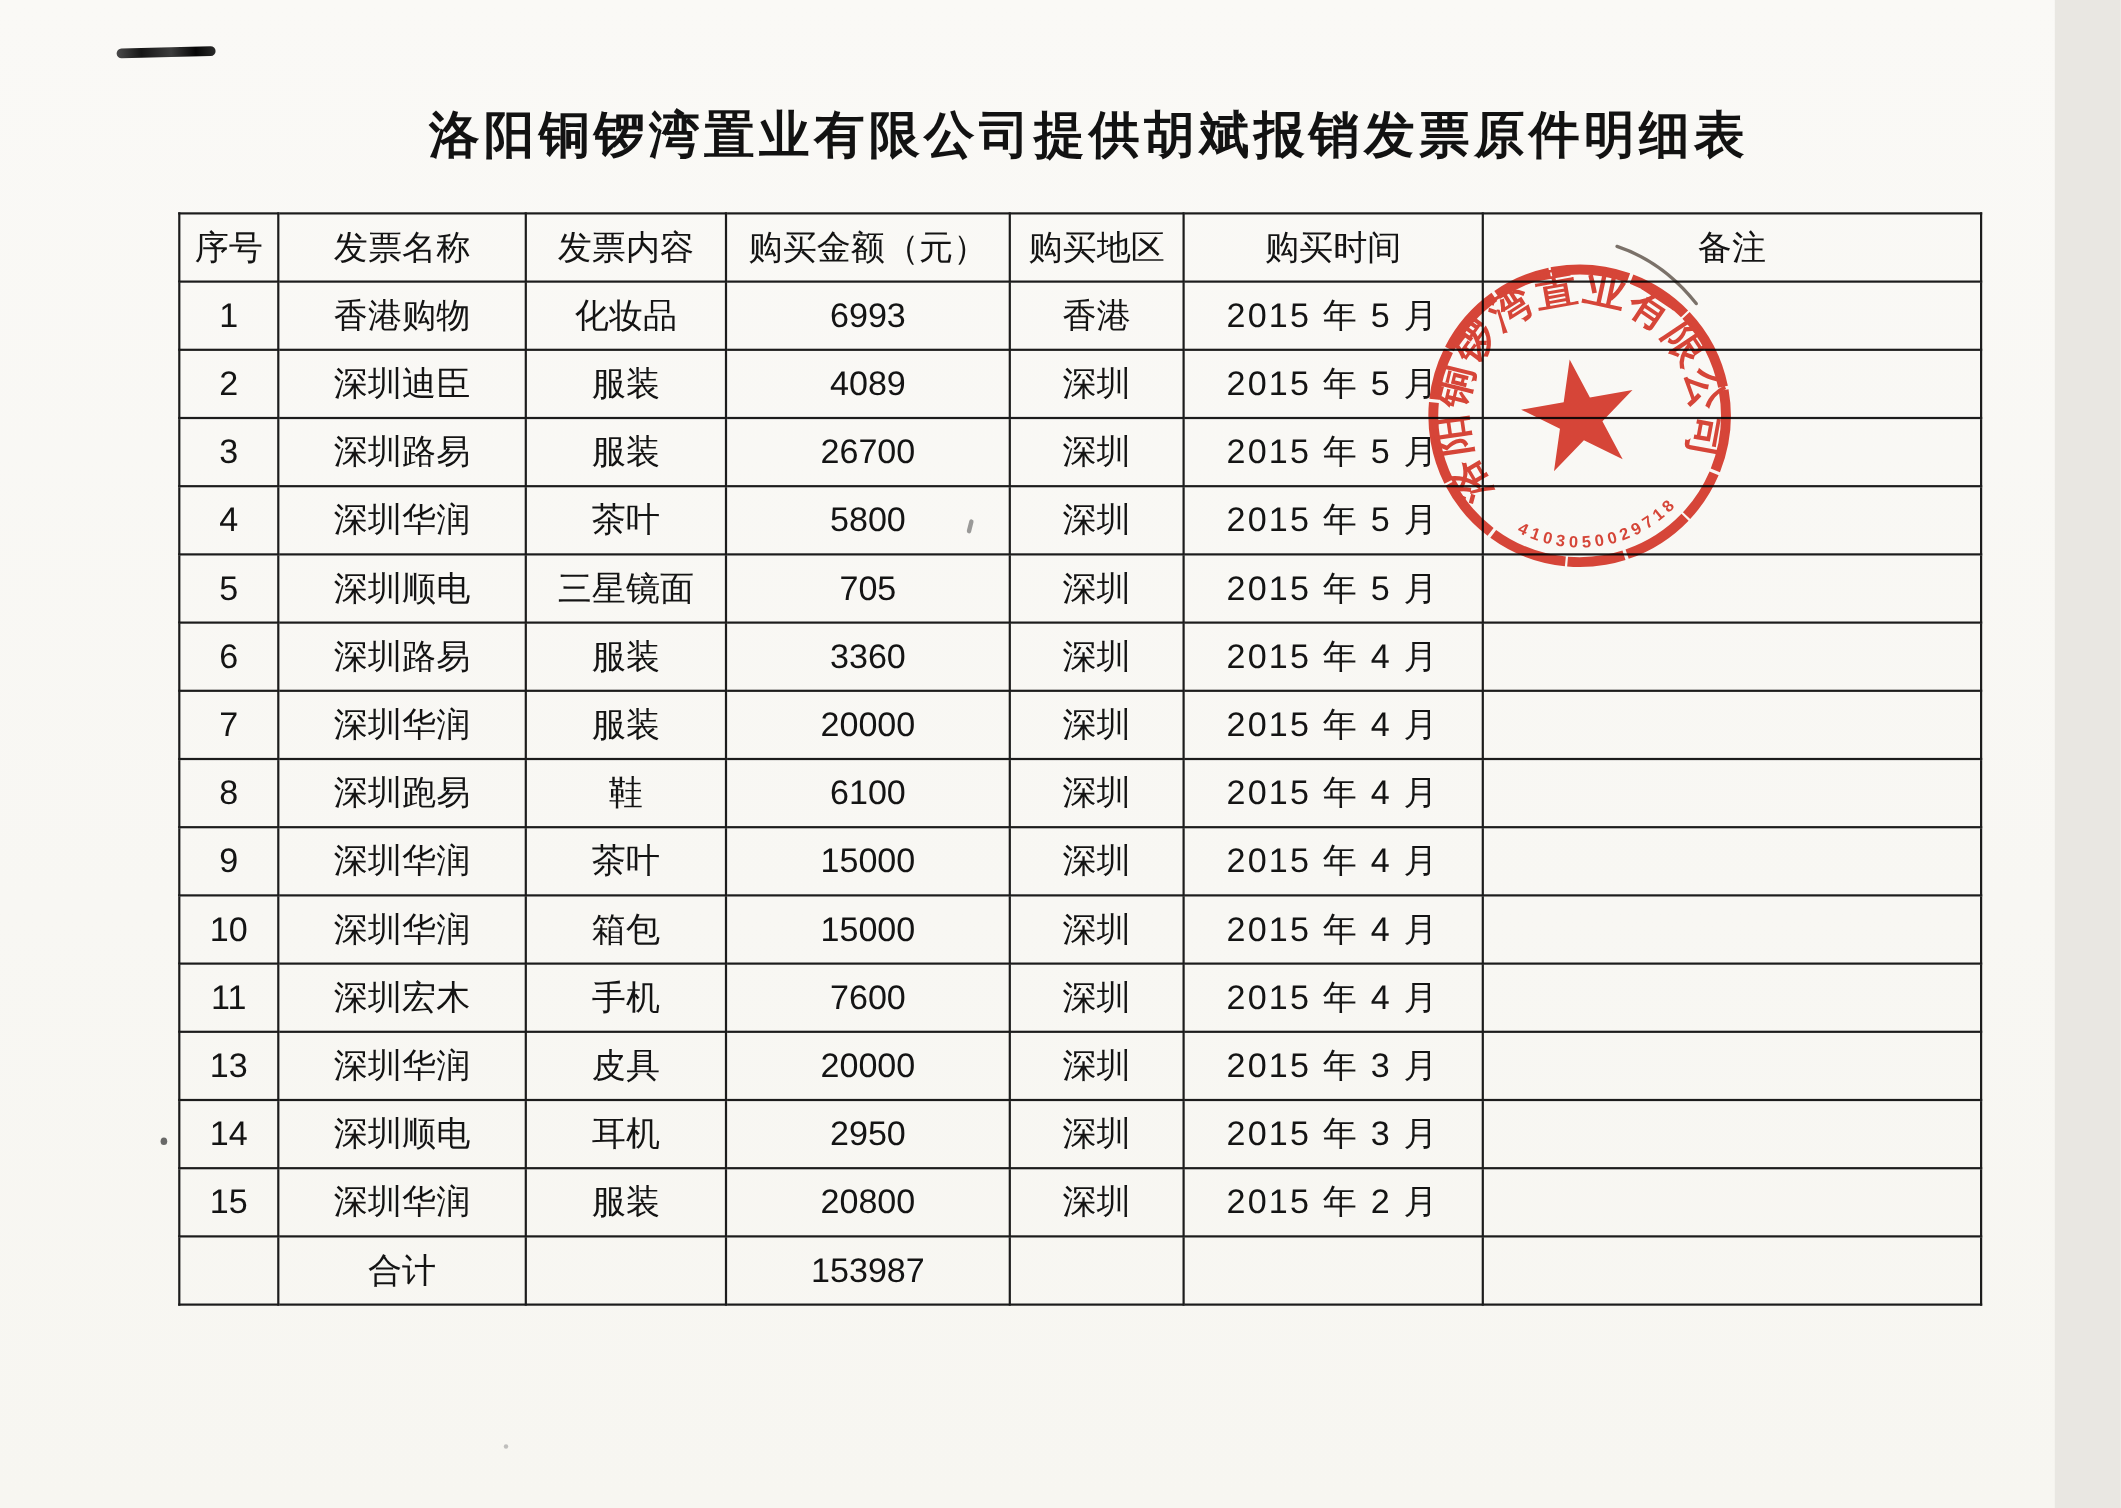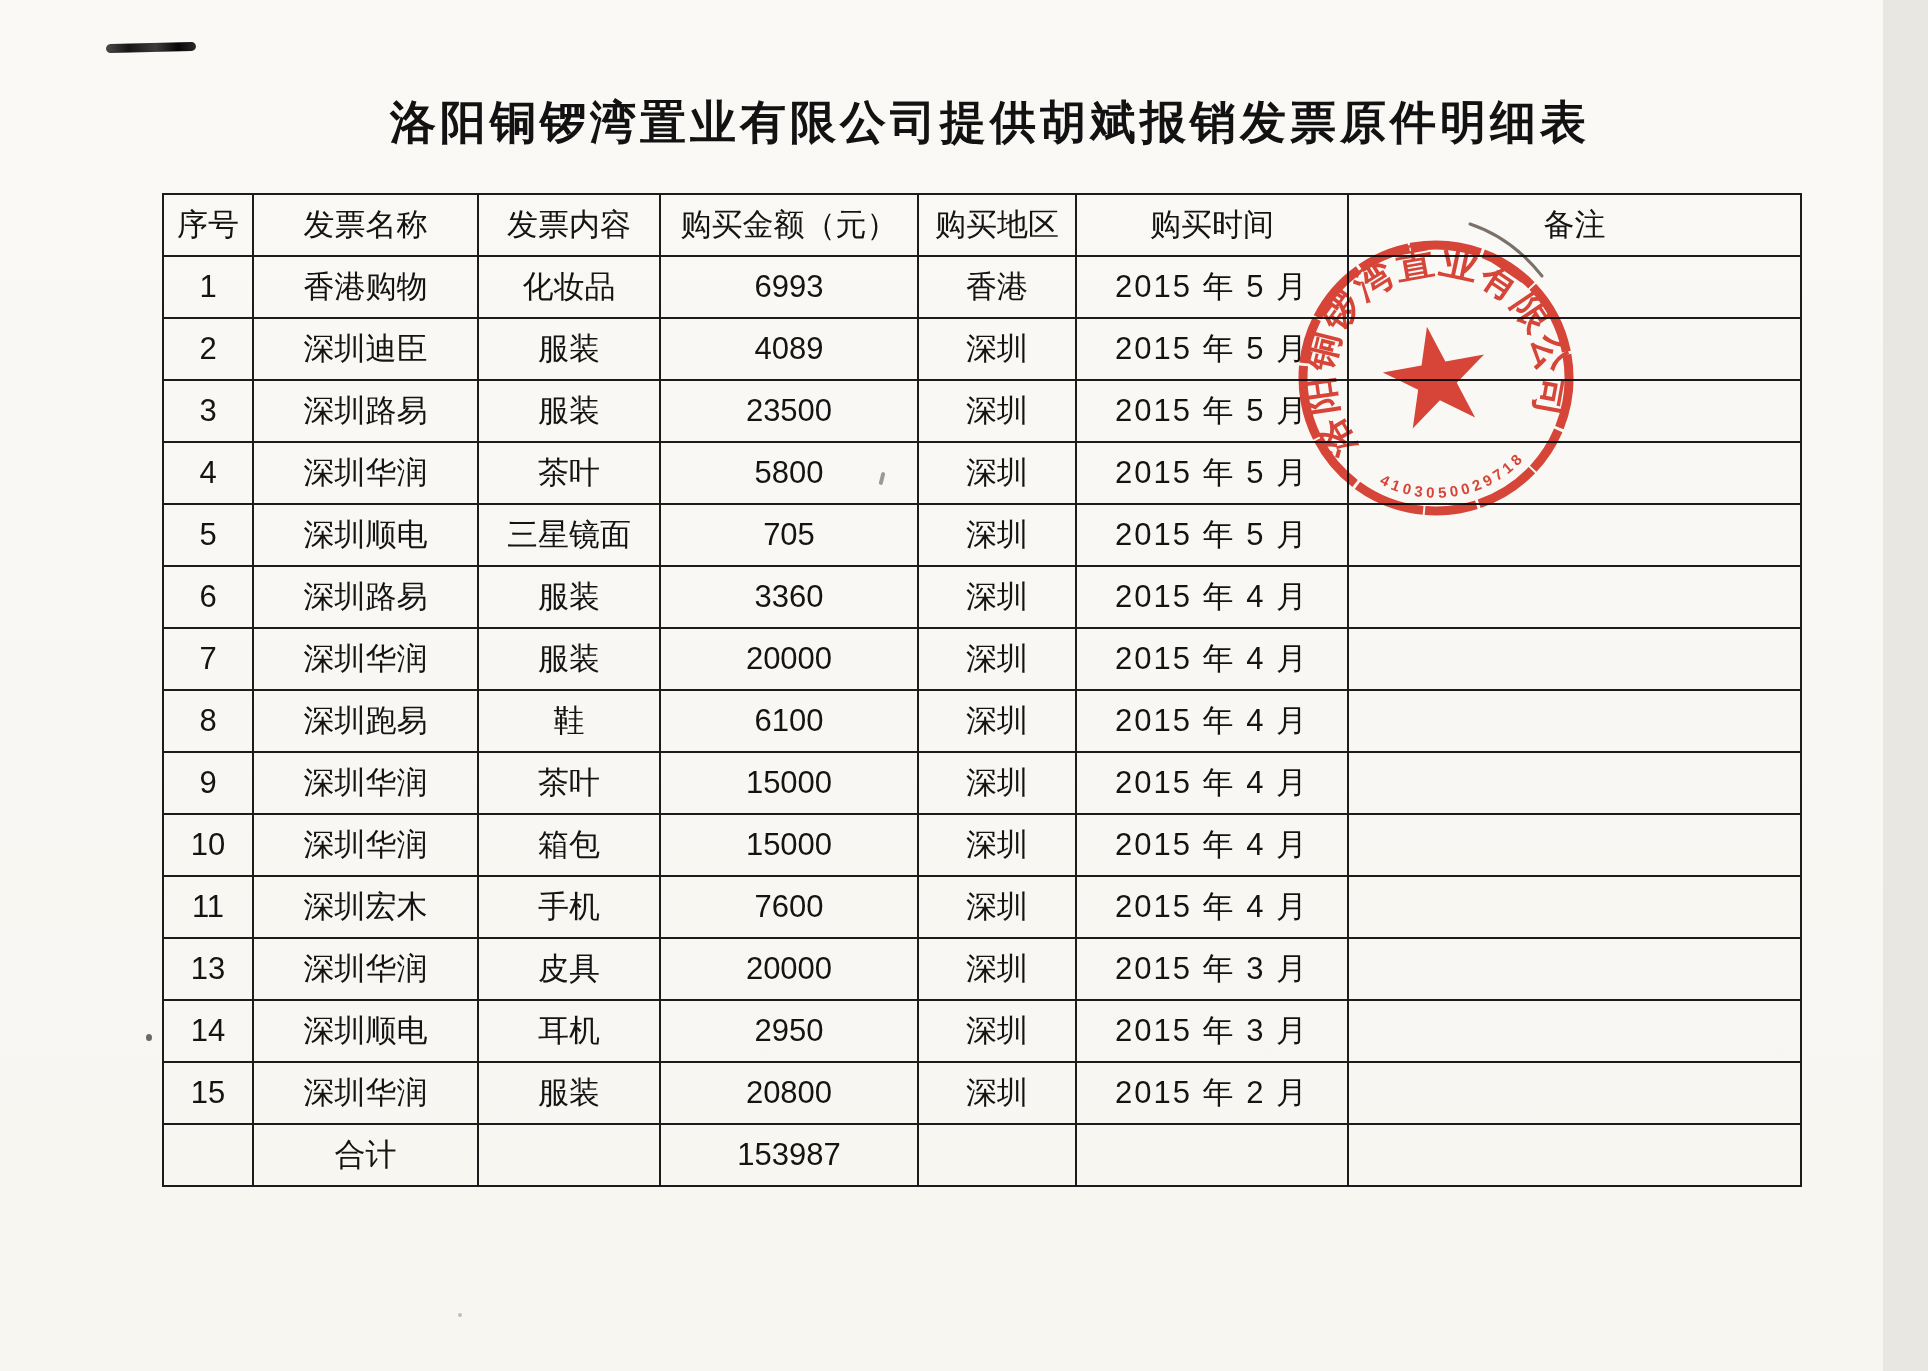--- a/index.html
+++ b/index.html
@@ -5,21 +5,20 @@
   html,body{margin:0;padding:0;}
   body{
     width:1928px;height:1371px;
     background:#e9e7e2;
     font-family:"Liberation Sans","DejaVu Sans",sans-serif;
   }
   .page{
     position:relative;width:1868px;height:1371px;overflow:hidden;
     background:linear-gradient(180deg,#faf9f6 0%,#f8f7f3 60%,#f7f6f1 100%);
     color:#151515;
-    padding-left:15px;
   }
   
   .title{
     position:absolute;left:300px;top:92px;width:1380px;margin:0;
     text-align:center;font-size:46px;font-weight:700;letter-spacing:4px;
     color:#121212;white-space:nowrap;
   }
   
   table.invoice{
     position:absolute;left:162px;top:193px;width:1638px;
@@ -99,21 +98,21 @@
           <td>服装</td>
           <td>4089</td>
           <td>深圳</td>
           <td class="date-cell">2015 年 5 月</td>
           <td></td>
         </tr>
         <tr>
           <td>3</td>
           <td>深圳路易</td>
           <td>服装</td>
-          <td>23500</td>
+          <td>26700</td>
           <td>深圳</td>
           <td class="date-cell">2015 年 5 月</td>
           <td></td>
         </tr>
         <tr>
           <td>4</td>
           <td>深圳华润</td>
           <td>茶叶</td>
           <td>5800</td>
           <td>深圳</td>

